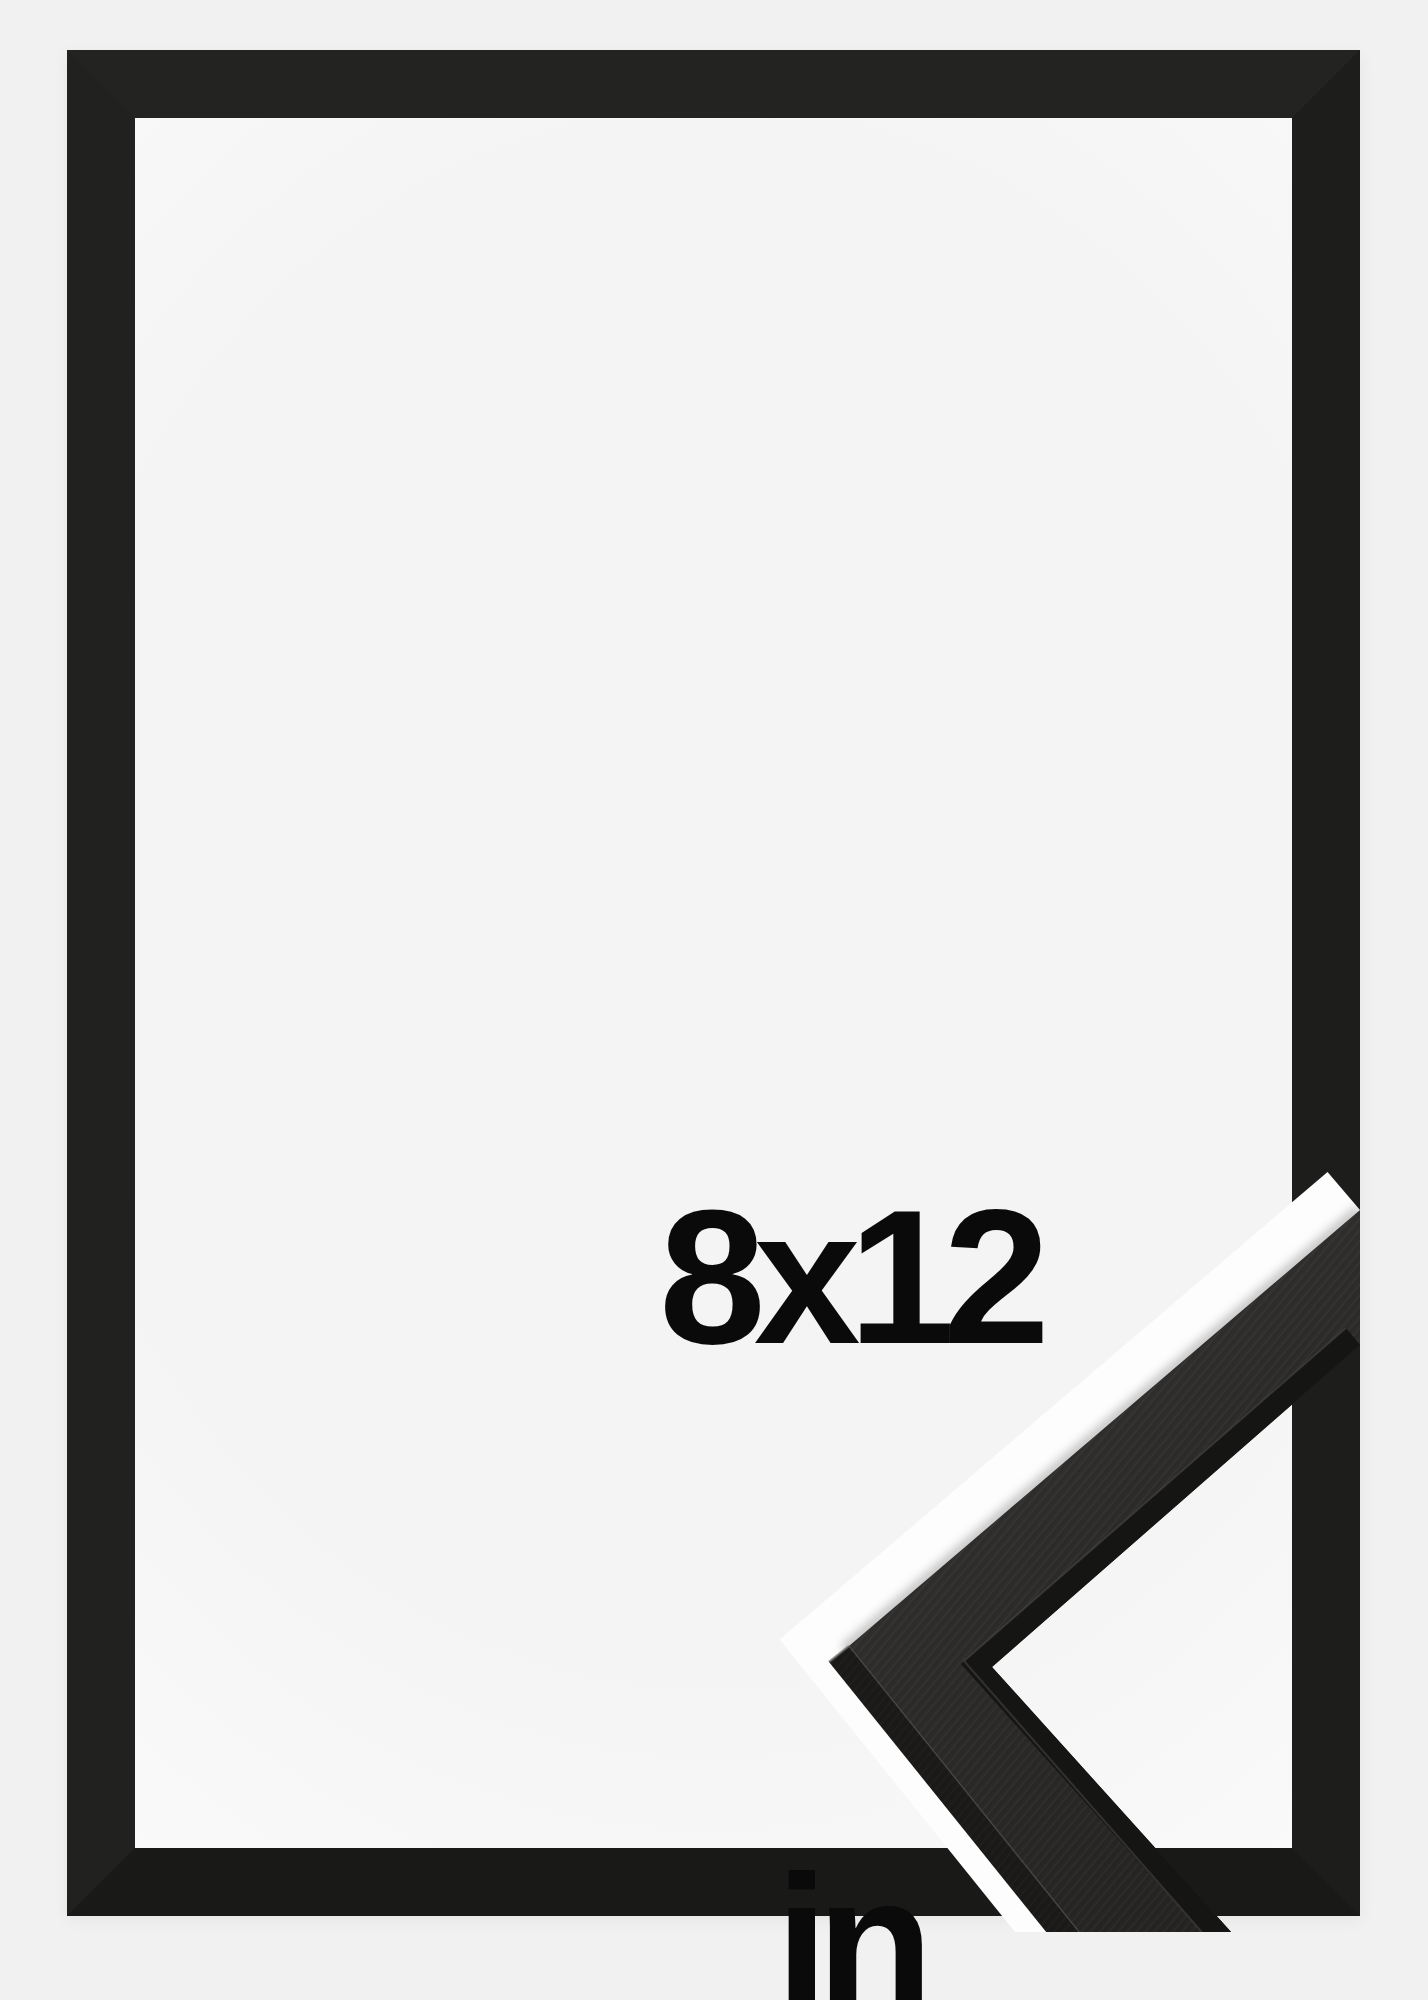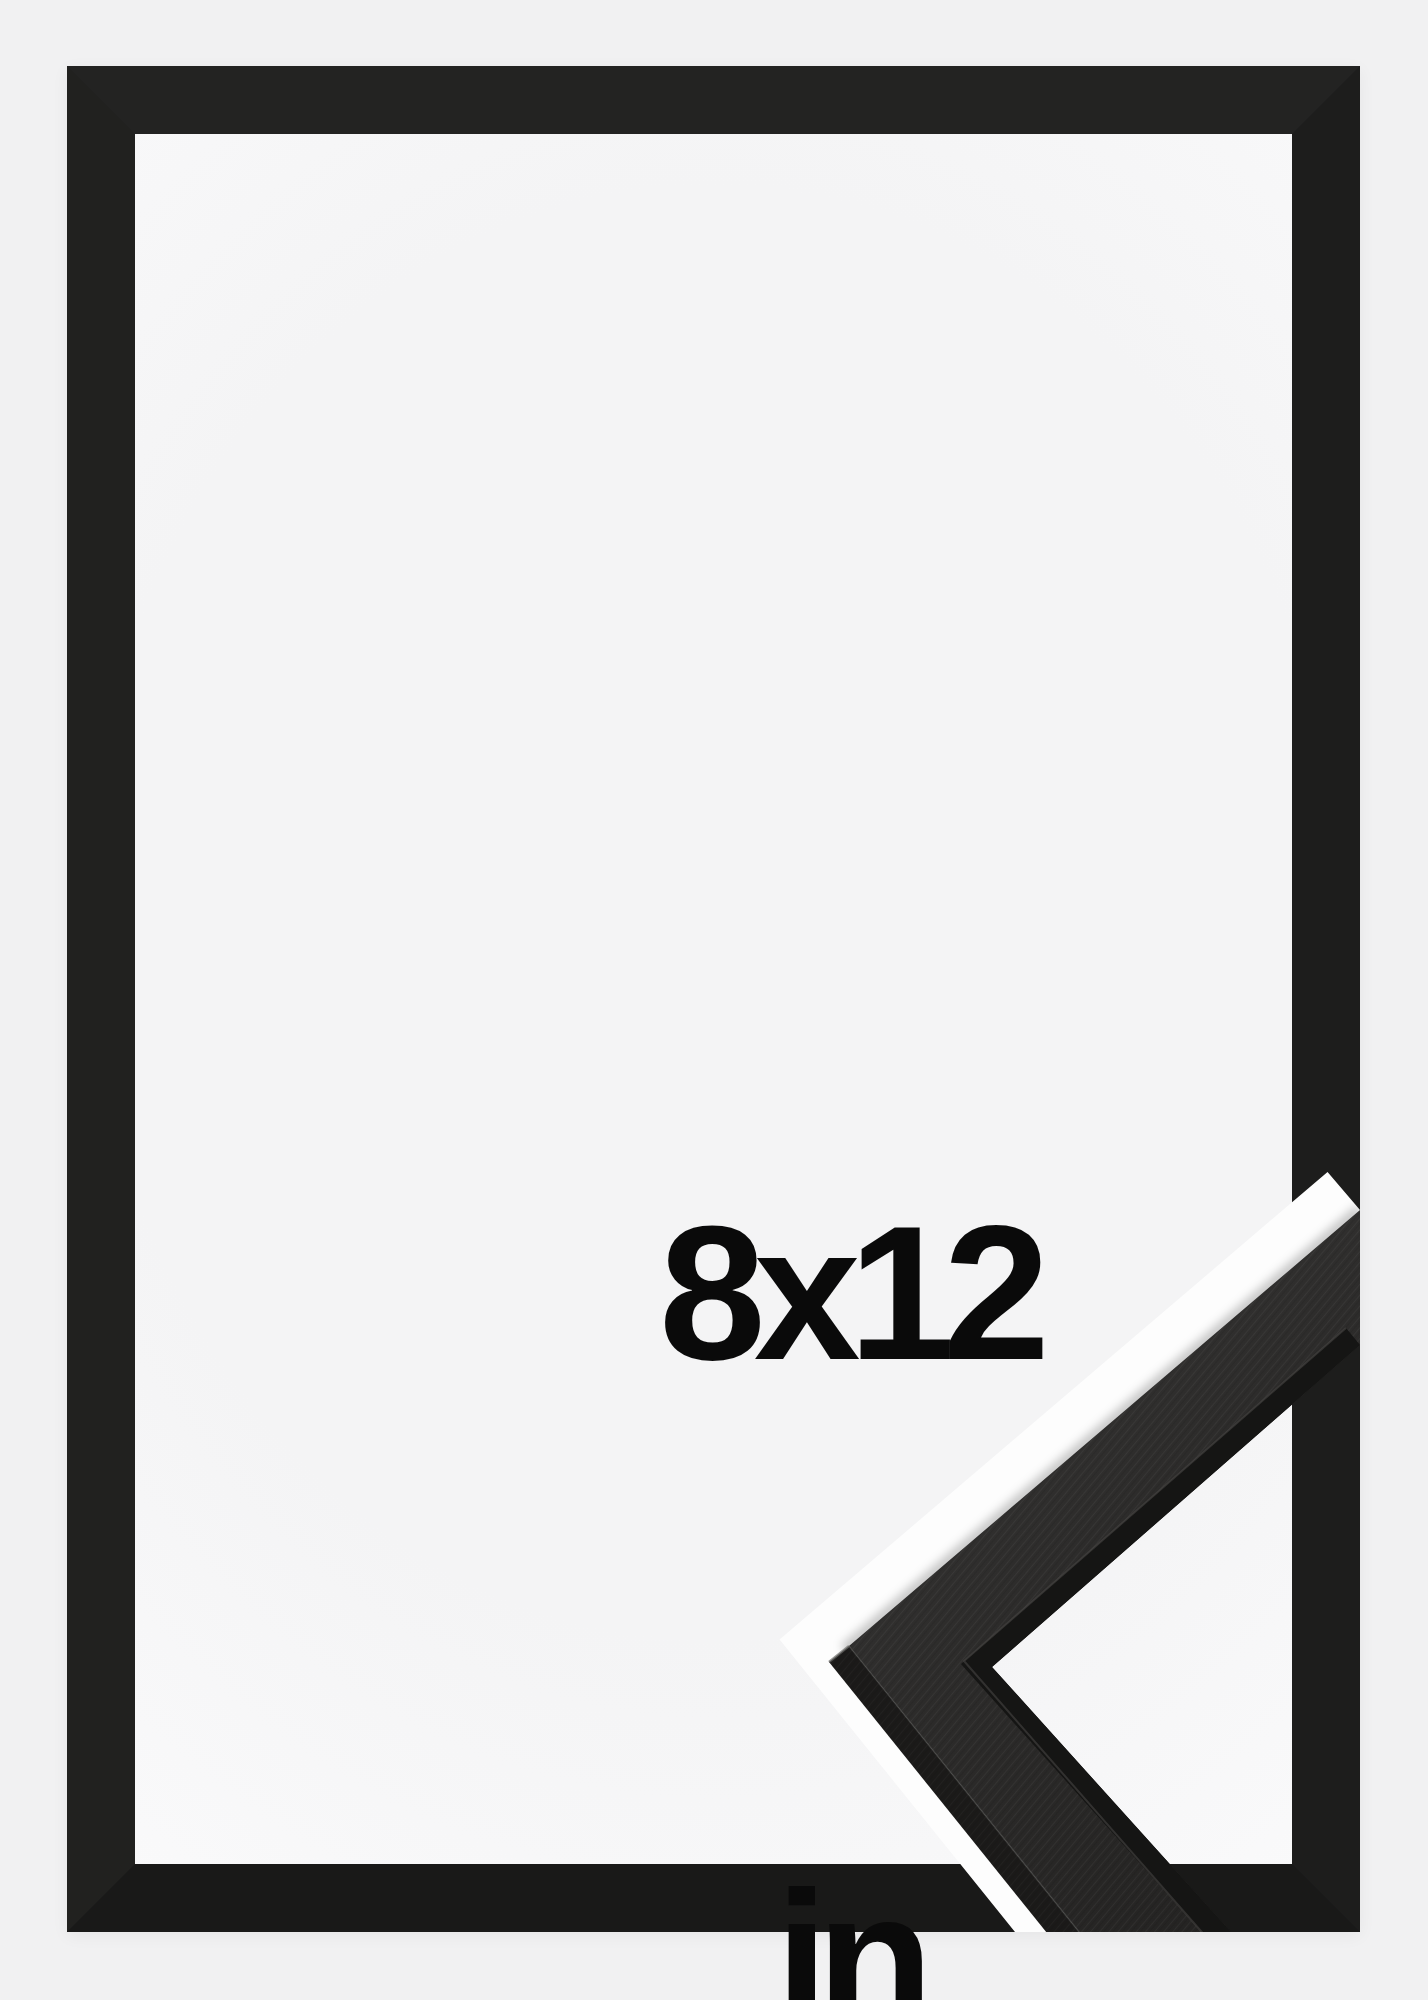--- a/index.html
+++ b/index.html
@@ -6,21 +6,21 @@
   body{
     width:1428px;height:2000px;
     background:var(--bg,#f1f1f2);
     font-family:"Liberation Sans","DejaVu Sans",sans-serif;
     overflow:hidden;
   }
   .stage{position:relative;width:1428px;height:2000px;background:var(--bg,#f1f1f2);}
 
   
   .frame{
-    position:absolute;left:67px;top:66px;
+    position:absolute;left:67px;top:50px;
     width:1157px;height:1730px;           
     border-top:68px solid var(--frame-top,#232322);
     border-right:68px solid var(--frame-right,#1d1d1c);
     border-bottom:68px solid var(--frame-bottom,#191918);
     border-left:68px solid var(--frame-left,#21211f);
     background:radial-gradient(ellipse 90% 70% at 50% 45%,
        var(--interior,#f4f4f5) 0%, var(--interior,#f4f4f5) 60%, var(--interior-edge,#fafafb) 100%);
     box-shadow:0 4px 16px rgba(20,20,22,.05);
   }
 

